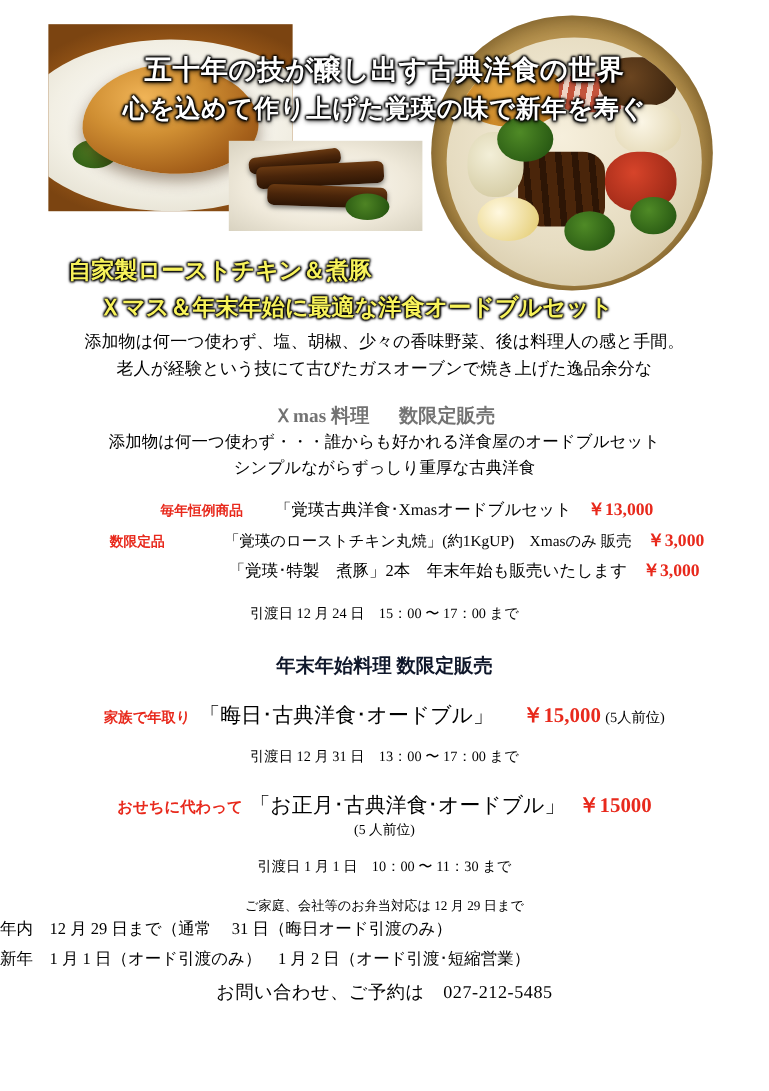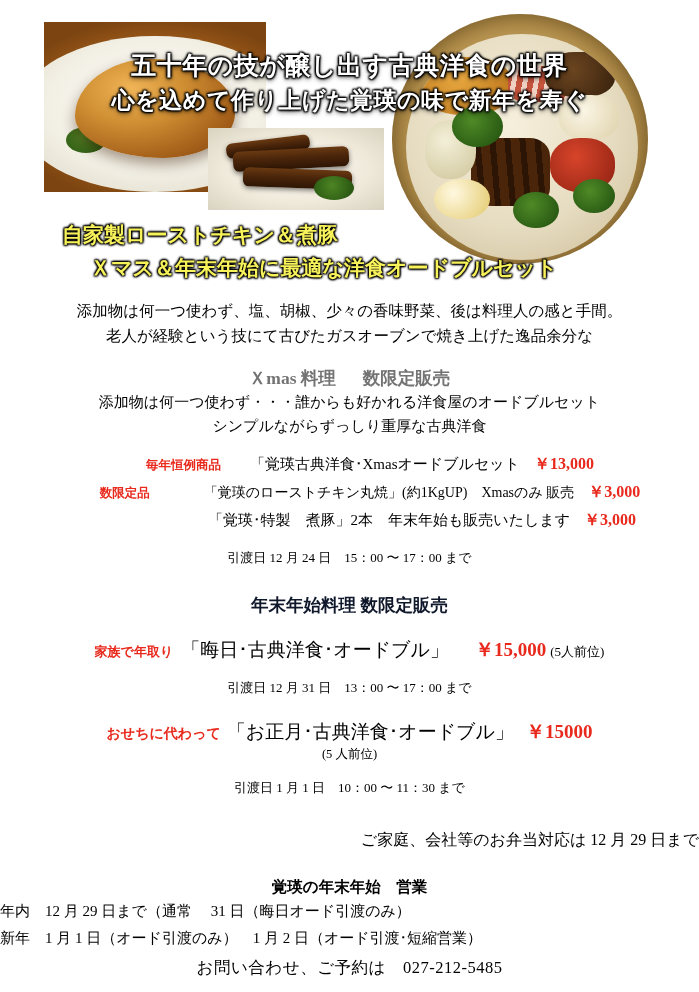--- a/index.html
+++ b/index.html
@@ -149,38 +149,38 @@
   .fd-egg     { left: 12%; top: 64%; width: 24%; height: 18%;
                 background: radial-gradient(circle at 35% 35%, #fff8e0, #e2c96a); border-radius: 50%; }
 
   
   .hero-headline {
     position: absolute;
     left: 0;
     top: 48px;
     width: 699px;
     text-align: center;
-    font-family: Liberation Sans, sans-serif;
+    font-family: Liberation Mono, monospace;
     font-weight: bold;
     font-size: 25px;
     line-height: 1.42;
     color: #ffffff;
     text-shadow:
       0 0 2px #000, 1px 1px 2px #000, -1px 1px 2px #000,
       1px -1px 2px #000, -1px -1px 2px #000, 0 2px 5px rgba(0,0,0,.8);
     letter-spacing: 0.5px;
     pointer-events: none;
   }
   .hero-headline .line2 { font-size: 23px; }
 
   
   .subtitle {
     position: absolute;
     left: 0;
-    top: 219px;
+    top: 230px;
     width: 699px;
     padding-left: 62px;
     box-sizing: border-box;
     font-weight: bold;
     color: #f7f25a;
     text-shadow: 0 0 2px #000, 1px 1px 2px #000, -1px 1px 2px #000, 1px -1px 2px #000, -1px -1px 2px #000;
     font-size: 21px;
     line-height: 1.55;
   }
   .subtitle .s2 { padding-left: 28px; }
@@ -276,21 +276,21 @@
     display: flex;
     align-items: baseline;
     justify-content: center;
     margin-top: 22px;
     white-space: nowrap;
   }
   .osechi-tag { color: #e8291c; font-weight: bold; font-size: 14px; margin-right: 6px; }
   .osechi-item { font-size: 19px; }
   .osechi-price { color: #e8291c; font-weight: bold; font-size: 19px; margin-left: 12px; }
 
-  .note-line { text-align: right; font-size: 16px; margin-top: 33px; }
+  .note-line { text-align: center; font-size: 12px; margin-top: 18px; }
 
   .footer-title {
     text-align: center;
     font-weight: bold;
     font-size: 15.5px;
     margin-top: 26px;
   }
   .footer-line {
     font-size: 15px;
     line-height: 1.75;
@@ -413,18 +413,17 @@
     <span class="osechi-tag">おせちに代わって</span>
     <span class="osechi-item">「お正月･古典洋食･オードブル」</span>
     <span class="osechi-price">￥15000</span>
   </div>
   <div class="sub-note">(5 人前位)</div>
 
   <div class="deliver">引渡日 1 月 1 日　10：00 〜 11：30 まで</div>
 
   <div class="note-line">ご家庭、会社等のお弁当対応は 12 月 29 日まで</div>
 
-  <div class="footer-title">覚瑛の年末年始　営業</div>
   <div class="footer-line">年内　12 月 29 日まで（通常　 31 日（晦日オード引渡のみ）</div>
   <div class="footer-line">新年　1 月 1 日（オード引渡のみ）　1 月 2 日（オード引渡･短縮営業）</div>
   <div class="footer-phone">お問い合わせ、ご予約は　027-212-5485</div>
 
 </div>
 
 </body></html>

